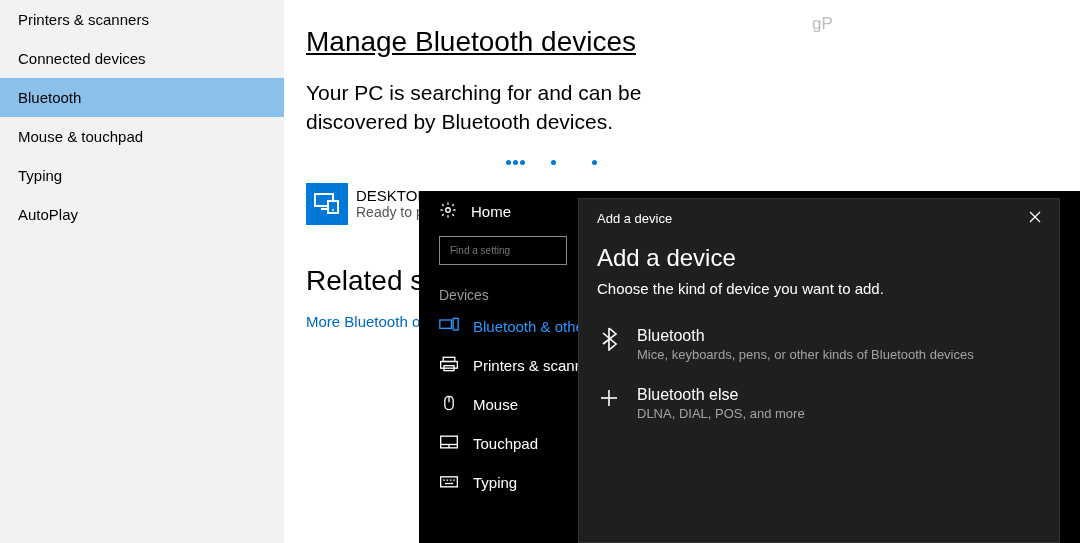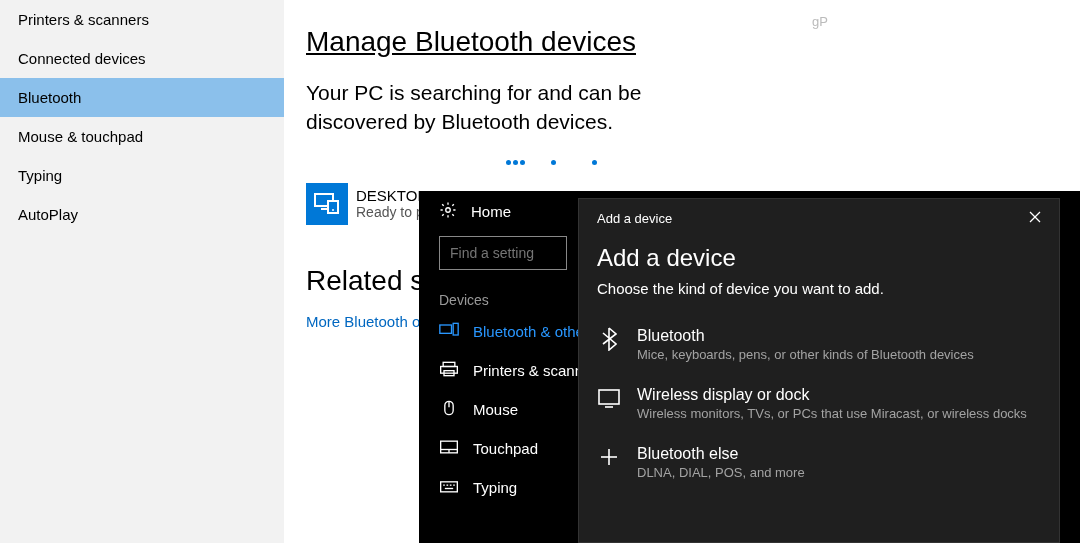--- a/index.html
+++ b/index.html
@@ -29,33 +29,33 @@
     .dots span:nth-child(3){margin-right:26px;}
     .dots span:nth-child(4){margin-right:36px;}
     .device-row { display: flex; align-items: center; gap: 8px; margin-top: 6px; }
     .pc-icon {
       width: 42px; height: 42px; background: #0078d7; display:flex; align-items:center; justify-content:center;
     }
     .device-info .name { font-size: 15px; color:#000; }
     .device-info .status { font-size: 14px; color:#555; }
     .main h2 { font-size: 28px; font-weight: 300; margin-top: 40px; color:#000;}
     .link { color: #0067c0; font-size: 15px; margin-top: 16px; display:block; cursor:pointer;}
-    .watermark{position:absolute;left:528px;top:14px;font-size:13px;color:#bbb;}
+    .watermark{position:absolute;left:528px;top:14px;font-size:17px;color:#bbb;}
     
     
     .dark-panel {
       position: absolute; left: 419px; top: 191px; width: 661px; height: 352px;
       background: #000; color: #fff;
     }
     .dark-panel .row { display:flex; align-items:center; gap:14px; padding: 10px 20px; font-size:15px; }
     .dark-panel .home svg { width:18px; height:18px; }
     .dark-panel .search-wrap{ padding: 4px 20px 12px 20px;}
     .dark-panel input {
       width: 128px; background: transparent; border: 1px solid #888; color: #ccc;
-      padding: 8px 10px; font-size: 14px; outline:none;
+      padding: 8px 10px; font-size: 10px; outline:none;
     }
     .dark-panel .section-label { color:#999; font-size:14px; padding: 10px 20px 4px 20px;}
     .dark-panel .nav-item { display:flex; align-items:center; gap:14px; padding:10px 20px; font-size:15px; color:#fff; cursor:pointer;}
     .dark-panel .nav-item.active { color:#2997ff; }
     .dark-panel .nav-item svg{ width:20px; height:16px; flex-shrink:0;}
     
     .dialog {
       position: absolute; left: 578px; top: 198px; width: 482px; height: 345px;
       background: #1f1f1f; color:#fff; border: 1px solid #333;
     }
@@ -180,32 +180,20 @@
           <path d="M8 1v22l7-6L2 6M8 1l7 6L2 17"></path>
         </svg>
       </div>
     <div class="tx">
         <div class="t1">Bluetooth</div>
         <div class="t2">Mice, keyboards, pens, or other kinds of Bluetooth devices</div>
       </div>
   </div>
   <div class="opt">
     <div class="ic">
-        <svg width="24" height="20" viewBox="0 0 24 20" fill="none" stroke="#fff" stroke-width="1.6">
-          <rect x="2" y="2" width="20" height="14"></rect>
-          <line x1="8" y1="19" x2="16" y2="19"></line>
-        </svg>
-      </div>
-    <div class="tx">
-        <div class="t1">Wireless display or dock</div>
-        <div class="t2">Wireless monitors, TVs, or PCs that use Miracast, or wireless docks</div>
-      </div>
-  </div>
-  <div class="opt">
-    <div class="ic">
         <svg width="20" height="20" viewBox="0 0 20 20" stroke="#fff" stroke-width="1.6">
           <line x1="10" y1="2" x2="10" y2="18"></line>
           <line x1="2" y1="10" x2="18" y2="10"></line>
         </svg>
       </div>
     <div class="tx">
         <div class="t1">Bluetooth else</div>
         <div class="t2">DLNA, DIAL, POS, and more</div>
       </div>
   </div>

